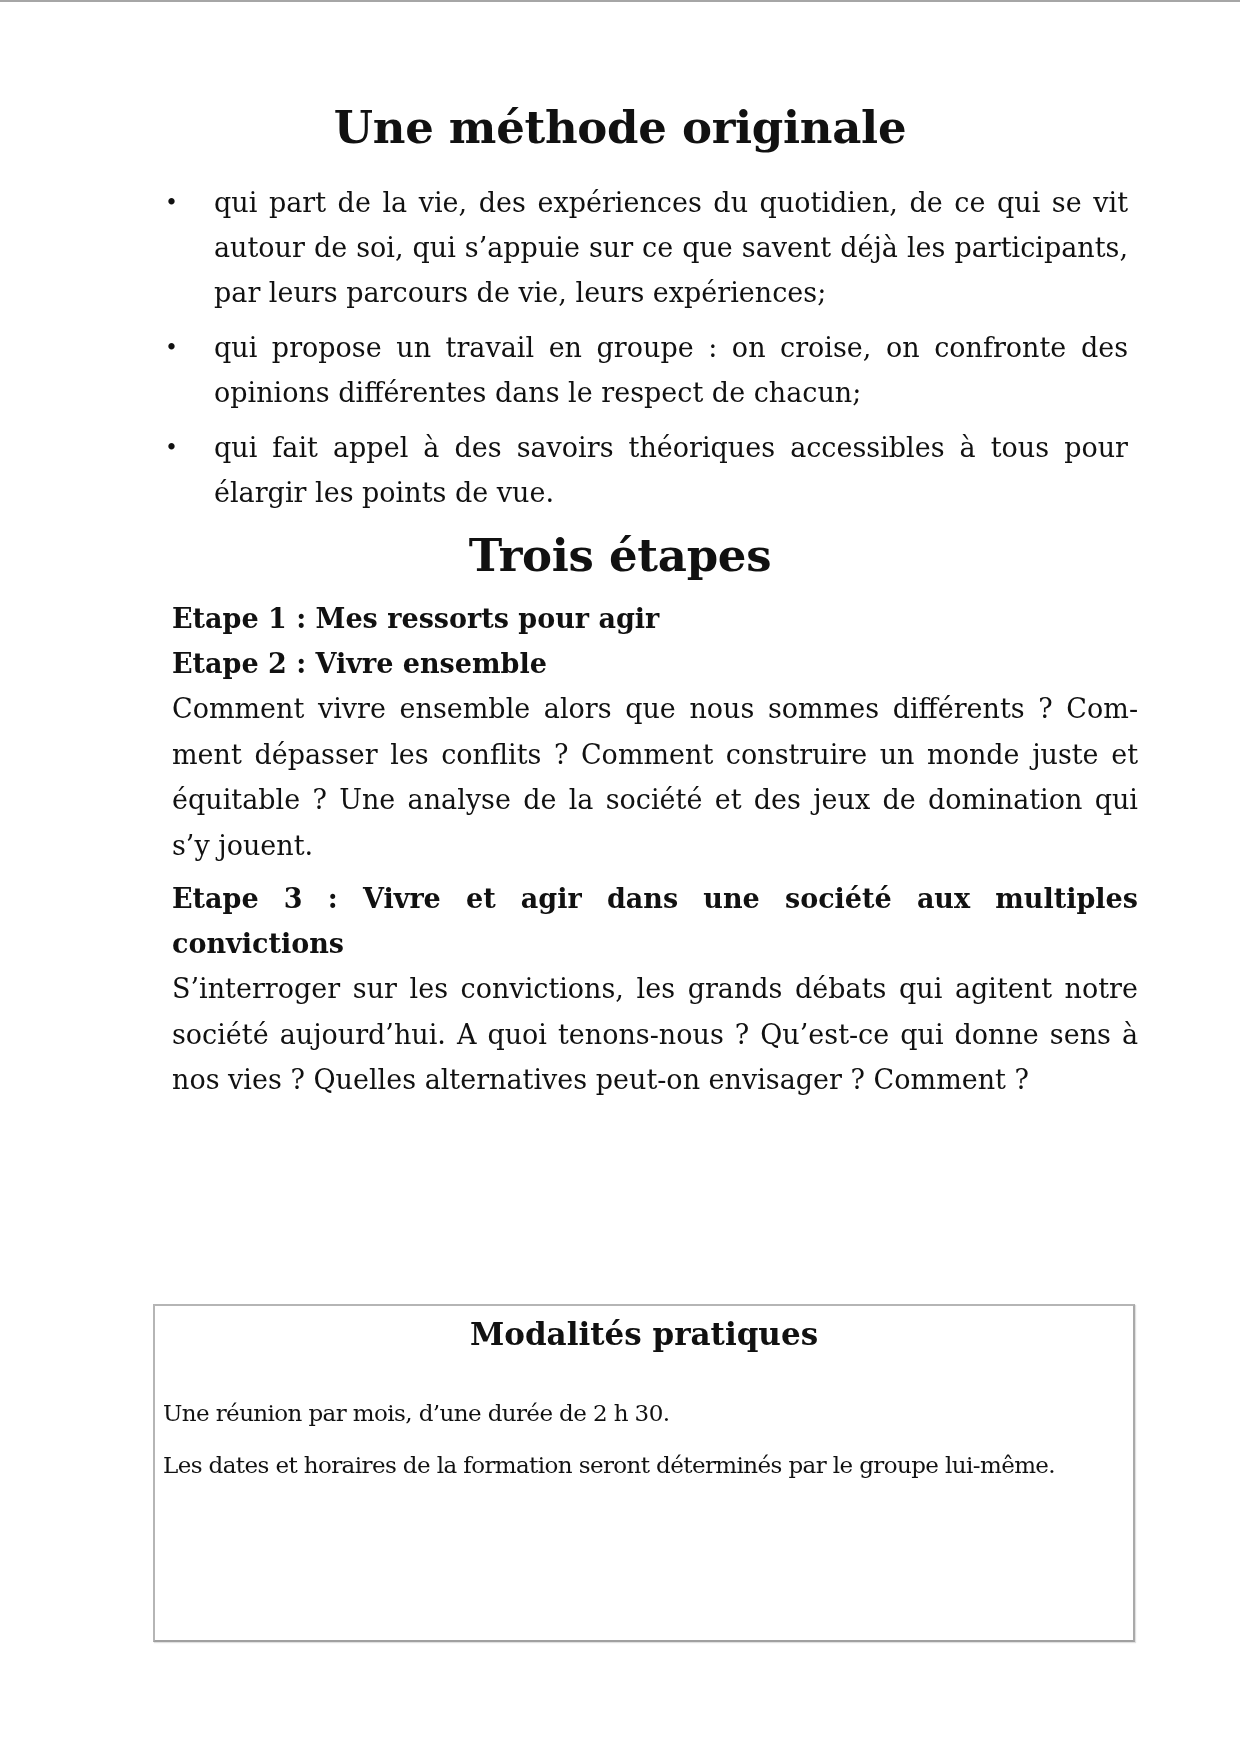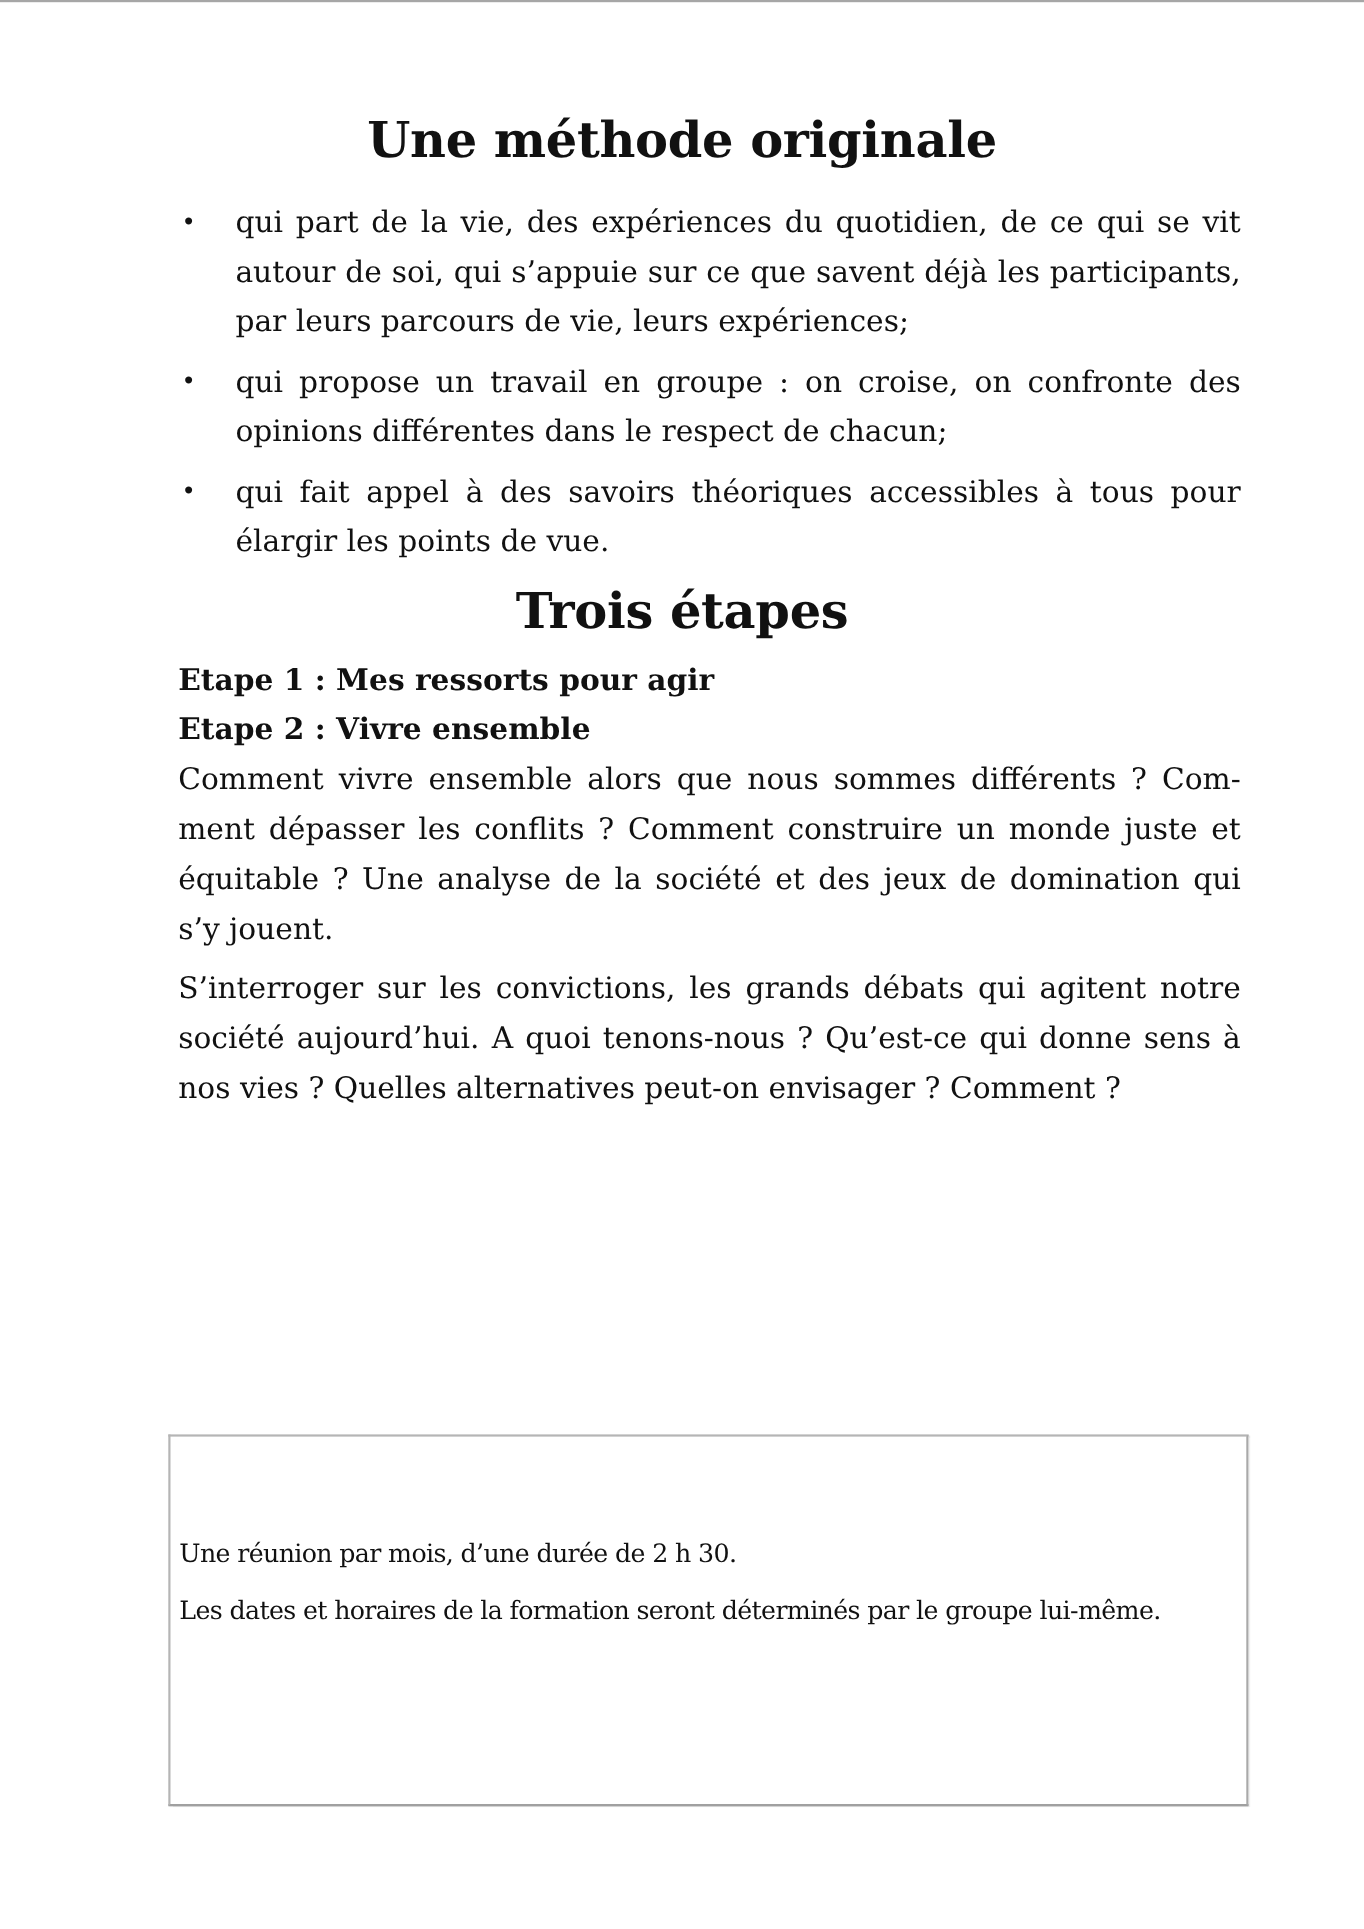--- a/index.html
+++ b/index.html
@@ -28,21 +28,21 @@
       position: relative; padding-left: 52px; margin: 0 0 10px 0;
       font-size: 27px; line-height: 45px; text-align: justify;
       hyphens: manual;
     }
     .bullet-dot {
       position: absolute; left: 3px; top: 0; width: 12px; line-height: 45px;
       font-size: 22px;
     }
 
     .steps {
-      position: absolute; left: 162px; top: 596px; width: 966px;
+      position: absolute; left: 172px; top: 596px; width: 966px;
     }
     .step-heading {
       font-weight: bold; font-size: 27px; line-height: 45px; margin: 0;
       text-align: justify; text-align-last: left;
     }
     .step-body {
       font-size: 27px; line-height: 45.5px; margin: 0 0 0 0;
       text-align: justify;
     }
     .step-2 .step-heading { margin-top: 0px; }
@@ -93,22 +93,24 @@
 
 <div class="steps">
   <div class="step step-1">
     <h2 class="step-heading">Etape 1 : Mes ressorts pour agir</h2>
   </div>
   <div class="step step-2">
     <h2 class="step-heading">Etape 2 : Vivre ensemble</h2>
     <p class="step-body">Comment vivre ensemble alors que nous sommes différents ? Com­ment dépasser les conflits ? Comment construire un monde juste et équitable ? Une analyse de la société et des jeux de domination qui s’y jouent.</p>
   </div>
   <div class="step step-3">
+    <h2 class="step-heading">Etape 3 : Vivre et agir dans une société aux multiples convictions</h2>
     <p class="step-body">S’interroger sur les convictions, les grands débats qui agitent notre société aujourd’hui. A quoi tenons-nous ? Qu’est-ce qui donne sens à nos vies ? Quelles alternatives peut-on envisager ? Comment ?</p>
   </div>
 </div>
 
 <div class="modalites-box">
+  <h2 class="box-title">Modalités pratiques</h2>
   <div class="box-body">
     <p class="box-para">Une réunion par mois, d’une durée de 2 h 30.</p>
     <p class="box-para">Les dates et horaires de la formation seront déterminés par le groupe lui-même.</p>
   </div>
 </div>
 
 </body></html>

